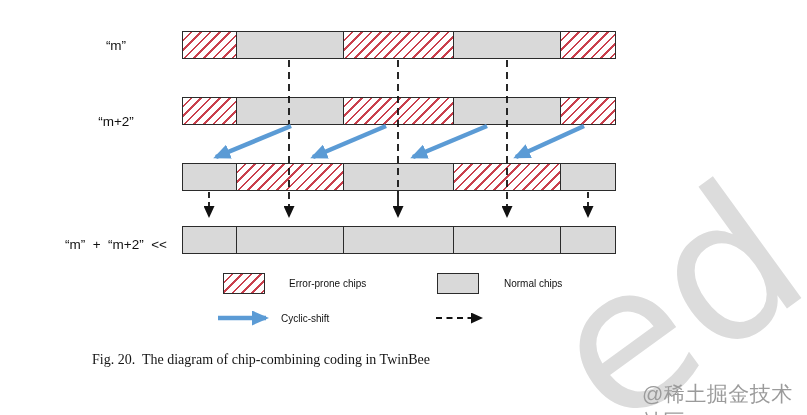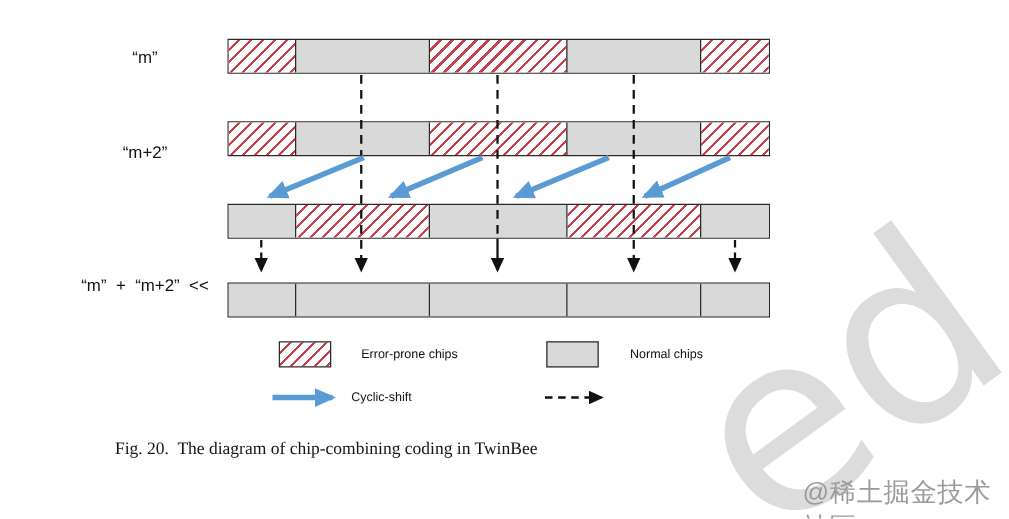--- a/index.html
+++ b/index.html
@@ -57,21 +57,21 @@
 </style>
 </head>
 <body>
 
 <div class="stage">
 
   <div class="wm-big">ed</div>
 
   <div class="row-label" style="top:31px;">“m”</div>
   <div class="row-label" style="top:107px;">“m+2”</div>
-  <div class="row-label" style="top:214px;text-align:right;">“m”  +  “m+2”  &lt;&lt;</div>
+  <div class="row-label" style="top:230px;text-align:right;">“m”  +  “m+2”  &lt;&lt;</div>
 
   <div class="bar" style="top:31px;">
     <div class="seg hatched" style="flex:54"></div>
     <div class="seg gray" style="flex:107"></div>
     <div class="seg hatched" style="flex:111"></div>
     <div class="seg gray" style="flex:107"></div>
     <div class="seg hatched" style="flex:55"></div>
   </div>
   <div class="bar" style="top:97px;">
     <div class="seg hatched" style="flex:54"></div>

